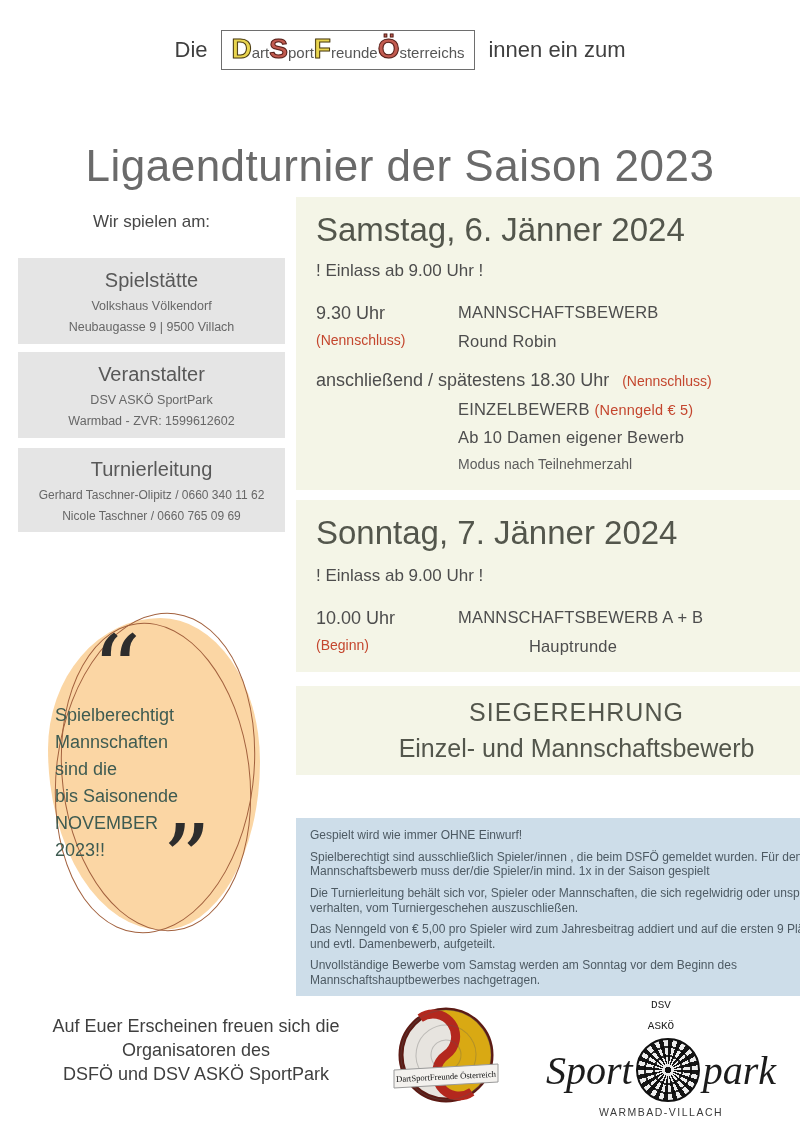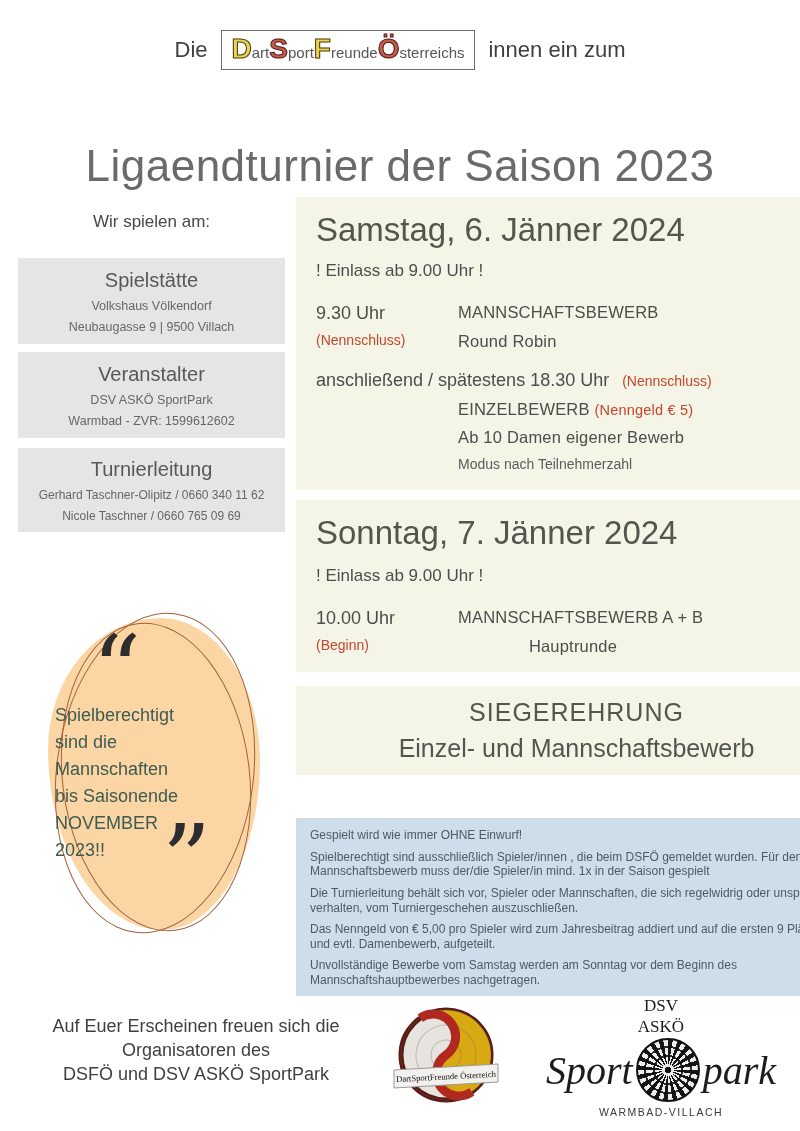--- a/index.html
+++ b/index.html
@@ -76,21 +76,21 @@
          background:#cddde9;box-sizing:border-box;padding:10px 14px;
          color:#4d5a63;font-size:12px;line-height:1.22;}
   .rules p{margin:0 0 7px 0;}
 
   
   .footer-msg{position:absolute;left:10px;top:1014px;width:372px;text-align:center;
               font-size:18px;line-height:24px;color:#3f3f3f;}
   .dsfo-logo{position:absolute;left:393px;top:1005px;width:106px;height:106px;}
   .sportpark{position:absolute;left:540px;top:995px;width:242px;text-align:center;
              color:#1c1c1c;}
-  .sp-small{font-family:Liberation Serif, serif;font-size:17px;line-height:21px;}
+  .sp-small{font-family:Liberation Mono, monospace;font-size:11px;line-height:21px;}
   .sp-script-row{display:flex;align-items:center;justify-content:center;gap:3px;
                  margin-top:1px;font-family:"Liberation Serif",serif;
                  font-style:italic;font-size:40px;}
   .board{width:60px;height:60px;border-radius:50%;border:2px solid #101010;flex:none;
          background:
            radial-gradient(circle,#111 0 3px,#e9e9e9 3px 6px,rgba(0,0,0,0) 6px),
            radial-gradient(circle,rgba(0,0,0,0) 0 13px,rgba(10,10,10,.85) 13px 15px,rgba(0,0,0,0) 15px 22px,rgba(10,10,10,.85) 22px 24px,rgba(0,0,0,0) 24px),
            repeating-conic-gradient(#161616 0deg 9deg,#ededed 9deg 18deg);}
   .sp-loc{font-size:10.5px;letter-spacing:1.5px;color:#3a3a3a;margin-top:4px;}
 </style>
@@ -133,22 +133,22 @@
     <div class="box-line">Gerhard Taschner-Olipitz / 0660 340 11 62</div>
     <div class="box-line">Nicole Taschner / 0660 765 09 69</div>
   </div>
 
   <div class="blob"></div>
   <div class="blob-ellipse ellipse-1"></div>
   <div class="blob-ellipse ellipse-2"></div>
   <div class="quote-mark quote-open">“</div>
   <div class="quote-text">
     <div>Spielberechtigt</div>
+    <div>Mannschaften</div>
     <div>sind die</div>
-    <div>Mannschaften</div>
     <div>bis Saisonende</div>
     <div>NOVEMBER</div>
     <div>2023!!</div>
   </div>
   <div class="quote-mark quote-close">”</div>
 
   <div class="panel panel-sat">
     <div class="p-title">Samstag, 6. Jänner 2024</div>
     <div class="einlass">! Einlass ab 9.00 Uhr !</div>
     <div class="time sat-t1">9.30 Uhr</div>

